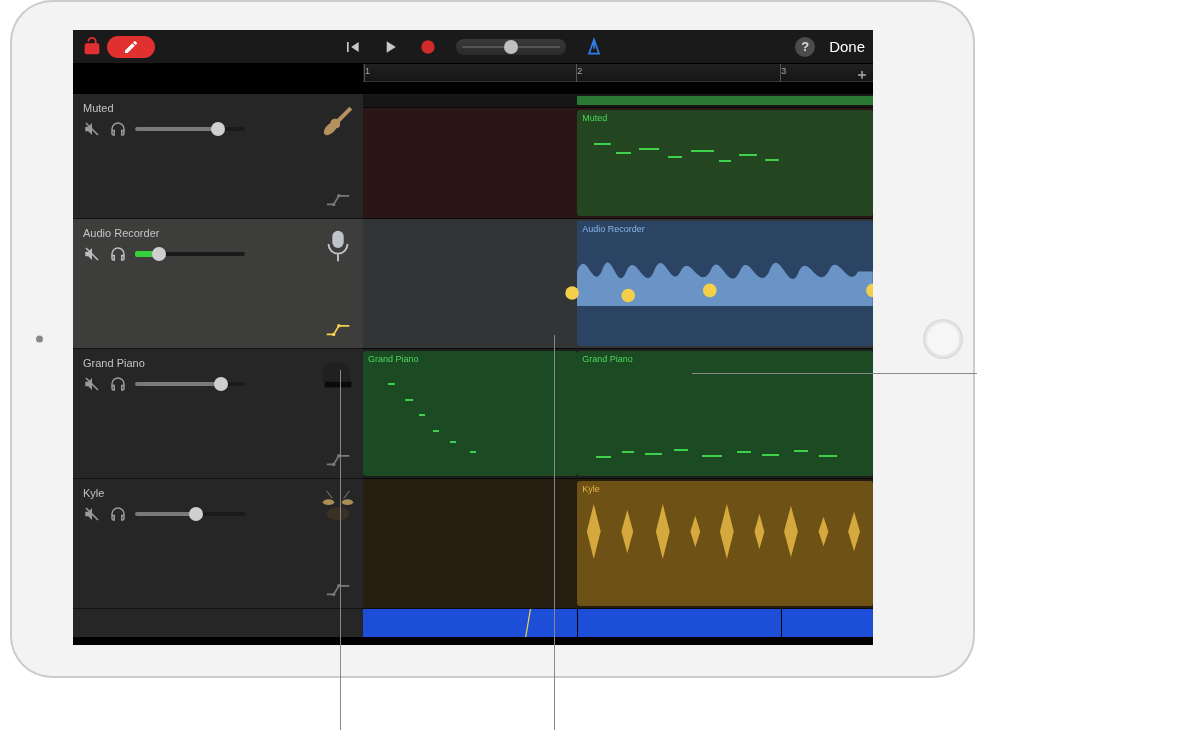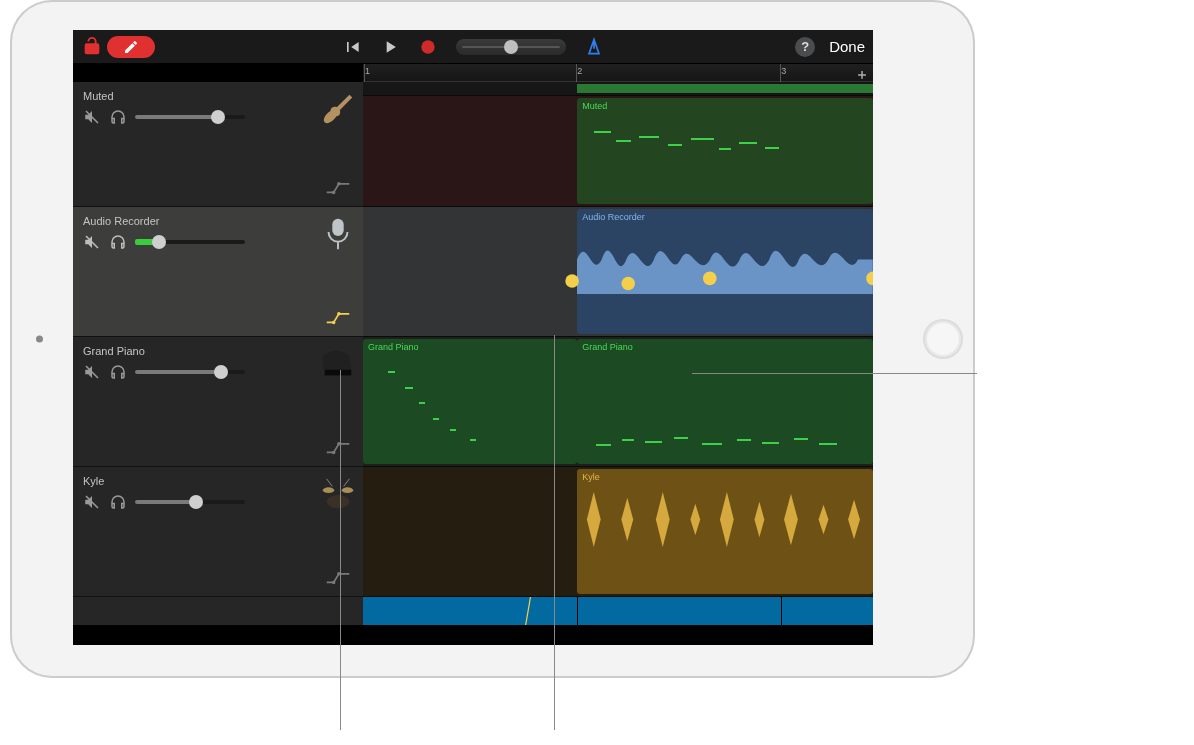--- a/index.html
+++ b/index.html
@@ -122,21 +122,22 @@
     margin-left: 290px;
   }
   .ruler .mark { position:absolute; top:2px; font-size:9px; color:#aaa; }
   .ruler .mark::before { content:""; position:absolute; left:-1px; top:-2px; width:1px; height:18px; background:#555;}
   .ruler .plus { position:absolute; right:4px; top:2px; color:#aaa; font-size:14px; font-weight:bold;}
 
   
   .workspace {
     display:flex;
     height: calc(100% - 72px);
-    background:#0369a1;
+    background:#1d4ed8;
+    margin-top:12px;
   }
   .sidebar {
     width: 290px;
     background:#262626;
   }
   .track-head {
     position:relative;
     padding: 8px 50px 22px 10px;
     border-bottom: 1px solid #111;
   }

